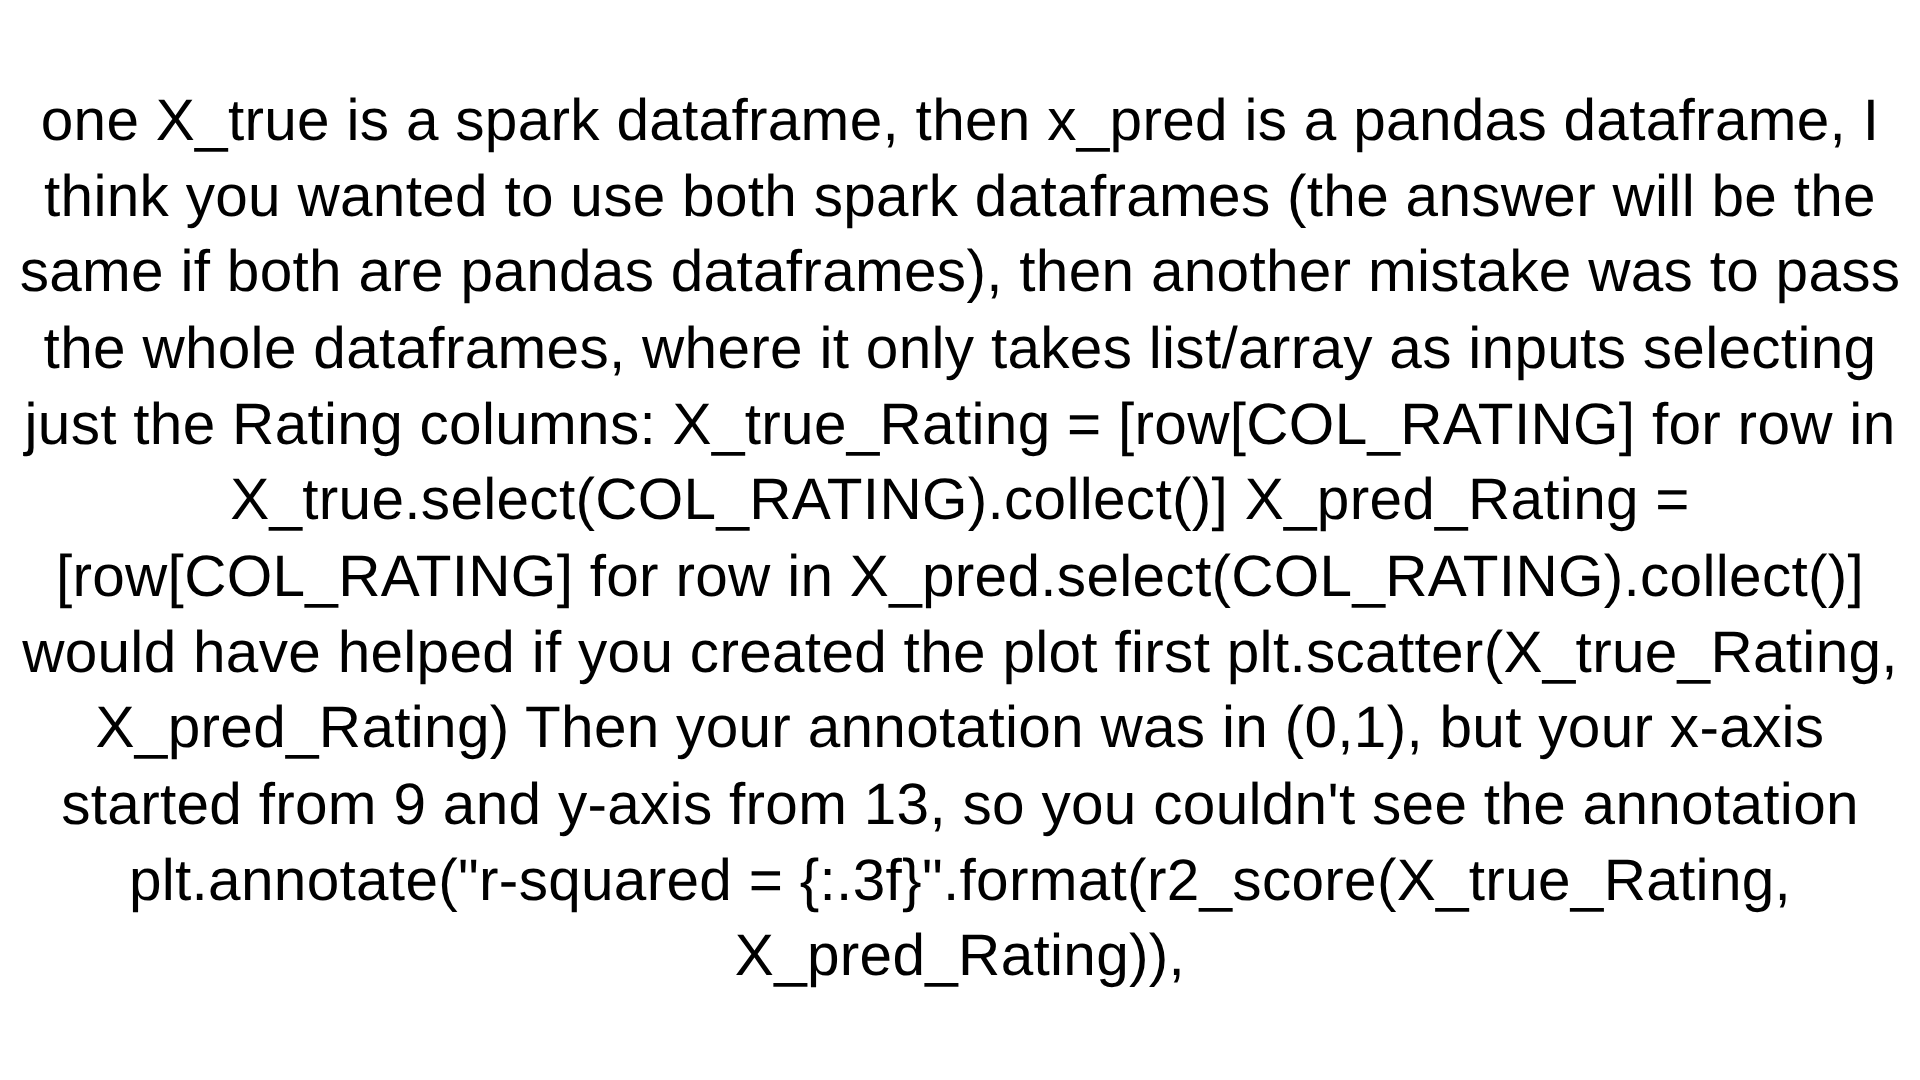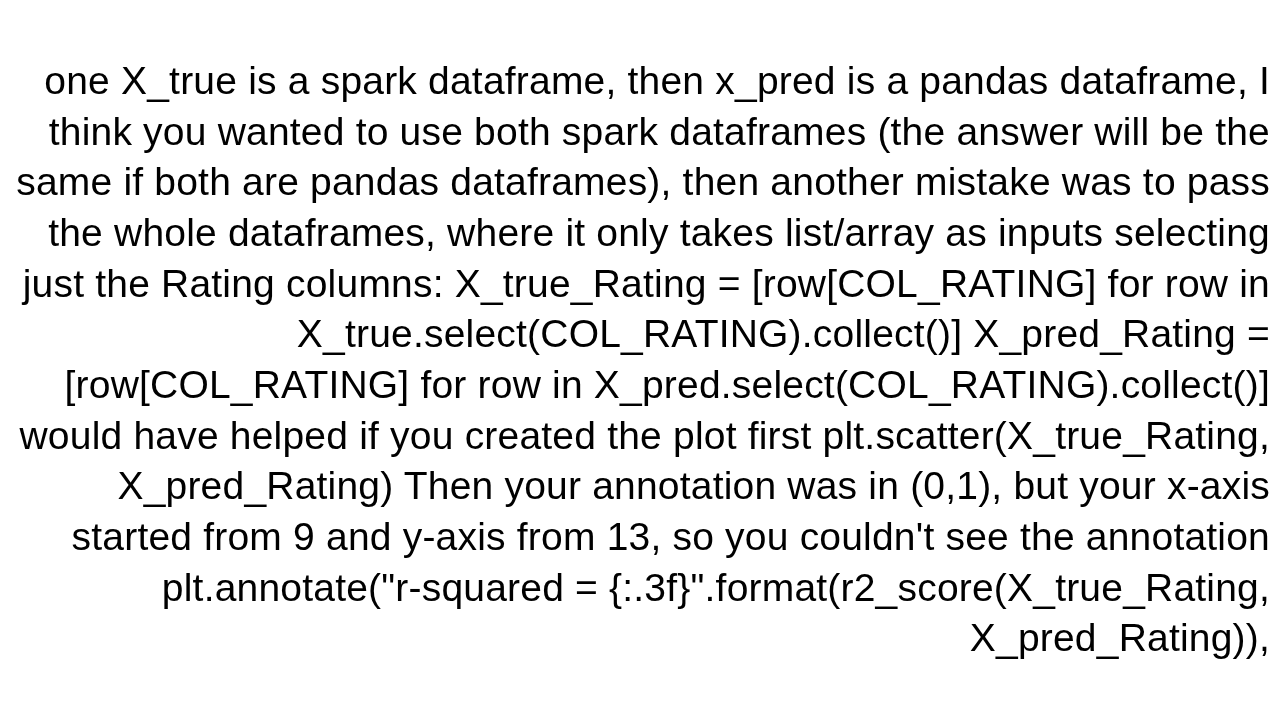--- a/index.html
+++ b/index.html
@@ -12,21 +12,21 @@
       height: 720px;
       background: #ffffff;
       font-family: Arial, Helvetica, sans-serif;
       display: flex;
       align-items: center;
       justify-content: center;
       overflow: hidden;
     }
     .text-block {
       width: 1260px;
-      text-align: right;
+      text-align: center;
       font-size: 39px;
       line-height: 1.30;
       color: #000000;
       font-weight: 400;
       letter-spacing: 0.2px;
     }
   </style>
 </head>
 <body>
 

